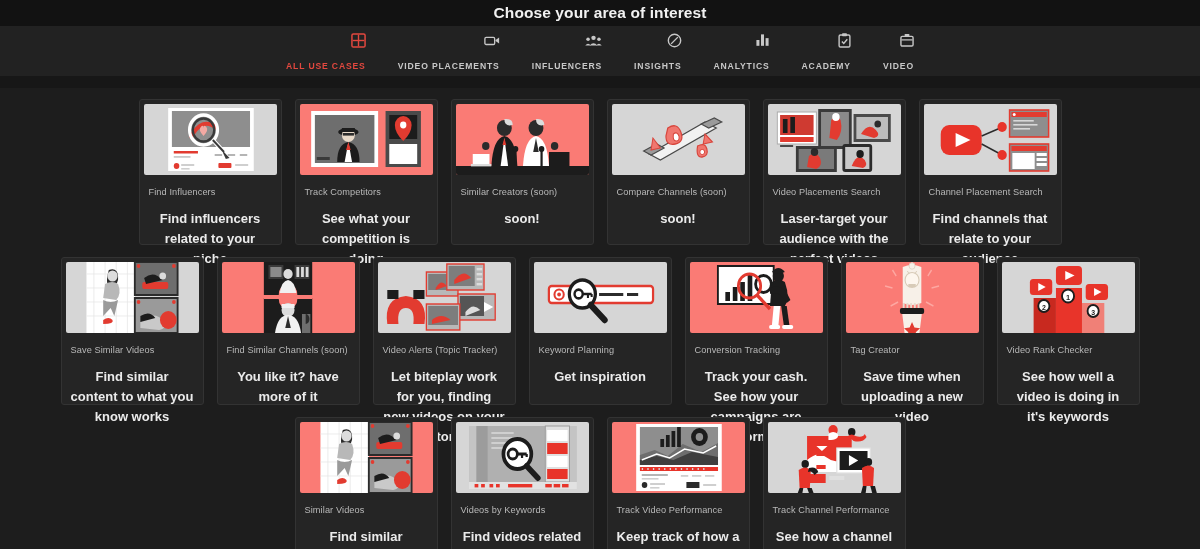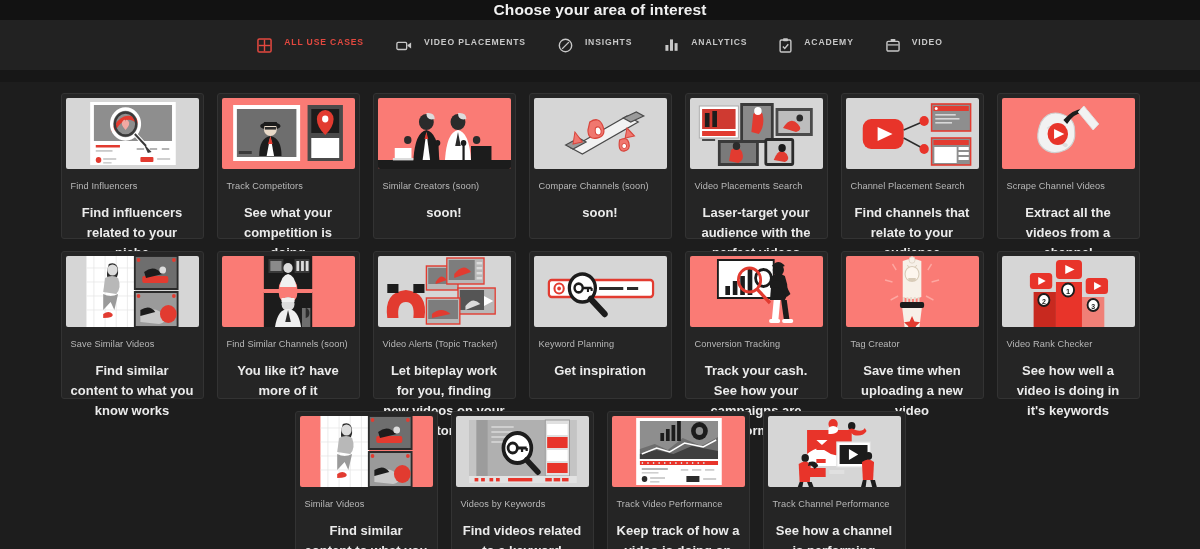--- a/index.html
+++ b/index.html
@@ -5,43 +5,43 @@
   * { box-sizing: border-box; margin: 0; padding: 0; }
   html, body {
     width: 1200px; height: 549px;
     background: #1d1d1d;
     font-family: "Liberation Sans", sans-serif;
     overflow: hidden;
   }
 
   
   .top-title-bar {
-    height: 20px;
+    height: 26px;
     background: #121212;
     display: flex; align-items: center; justify-content: center;
   }
   .top-title {
     color: #f1f1f1;
     font-size: 15.5px;
     font-weight: 700;
     letter-spacing: .1px;
   }
 
   .nav-bar {
     height: 50px;
     background: #222222;
     display: flex;
     align-items: center;
     justify-content: center;
     gap: 0;
   }
   .nav-item {
     display: flex;
-    flex-direction: row;
-    align-items: flex-start;
+    flex-direction: column;
+    align-items: flex-end;
     justify-content: center;
     padding: 0 16px;
     cursor: pointer;
     gap: 12px;
   }
   .nav-icon { height: 17px; display: flex; align-items: center; justify-content: center; }
   .nav-icon svg { display: block; }
   .nav-label {
     font-size: 8.6px;
     letter-spacing: .85px;
@@ -134,20 +134,33 @@
   <div class="nav-item">
     <span class="nav-icon">
       <svg width="16" height="13" viewBox="0 0 18 13">
           <rect x="1" y="3" width="11" height="8" rx="1.4" fill="none" stroke="#c8c8c8" stroke-width="1.5"></rect>
           <path d="M13 6 L17 3.2 L17 10 L13 7.2 Z" fill="#c8c8c8"></path>
         </svg>
     </span>
     <span class="nav-label">VIDEO PLACEMENTS</span>
   </div>
 
+  <div class="nav-item">
+    <span class="nav-icon">
+      <svg width="17" height="13" viewBox="0 0 20 13">
+        <circle cx="10" cy="3.4" r="2.6" fill="#c8c8c8"></circle>
+        <path d="M5.5 12.5 q4.5 -5.5 9 0 z" fill="#c8c8c8"></path>
+        <circle cx="3.6" cy="5" r="2.1" fill="#c8c8c8"></circle>
+          <path d="M0.3 12.5 q3.3 -4.4 6.6 0 z" fill="#c8c8c8"></path>
+        <circle cx="16.4" cy="5" r="2.1" fill="#c8c8c8"></circle>
+          <path d="M13.1 12.5 q3.3 -4.4 6.6 0 z" fill="#c8c8c8"></path>
+      </svg>
+    </span>
+    <span class="nav-label">INFLUENCERS</span>
+  </div>
 
   <div class="nav-item">
     <span class="nav-icon">
       <svg width="15" height="15" viewBox="0 0 16 16">
           <circle cx="8" cy="8" r="6.6" fill="none" stroke="#c8c8c8" stroke-width="1.5"></circle>
           <line x1="4.4" y1="11.6" x2="11.6" y2="4.4" stroke="#c8c8c8" stroke-width="1.5"></line>
         </svg>
     </span>
     <span class="nav-label">INSIGHTS</span>
   </div>
@@ -342,35 +355,20 @@
           <rect x="95" y="49" width="24" height="16" fill="#fff"></rect>
           <rect x="121" y="49" width="11" height="3" fill="#fff"></rect>
             <rect x="121" y="54" width="11" height="3" fill="#fff"></rect>
             <rect x="121" y="59" width="11" height="3" fill="#fff"></rect>
         </svg>
       </div>
       <div class="card-title">Channel Placement Search</div>
       <div class="card-desc">Find channels that relate to your audience</div>
     </div>
 
-    <div class="card r1">
-      <div class="thumb" style="background:#fa7b75">
-        <svg viewBox="0 0 143 71" preserveAspectRatio="none">
-          <path d="M42 24 q8 -12 22 -8 q14 4 14 16 q2 14 -10 20 q-14 6 -24 -2 q-10 -8 -2 -26z" fill="#f2f2f2" stroke="#cfcfcf" stroke-width="1.2"></path>
-          <path d="M48 30 q4 -4 8 0 q-2 5 -8 0z" fill="#ddd"></path>
-          <path d="M64 46 q4 -3 7 1 q-3 5 -7 -1z" fill="#ddd"></path>
-          <circle cx="60" cy="36" r="11" fill="#e8342a"></circle>
-          <path d="M56 31 L67 36 L56 41 Z" fill="#fff"></path>
-          <path d="M66 22 q14 -14 26 -10 q-16 4 -22 14z" fill="#1c1c1c"></path>
-          <path d="M88 8 L104 26 L98 32 L82 14 Z" fill="#f2f2f2" stroke="#e0e0e0" stroke-width="1"></path>
-        </svg>
-      </div>
-      <div class="card-title">Scrape Channel Videos</div>
-      <div class="card-desc">Extract all the videos from a channel</div>
-    </div>
 
   </div>
 
   <div class="row r2">
 
     <div class="card r2">
       <div class="thumb" style="background:#d6d6d6">
         <svg viewBox="0 0 143 71" preserveAspectRatio="none">
           <rect x="22" y="0" width="52" height="71" fill="#fff"></rect>
           <g stroke="#e6e6e6" stroke-width="0.8">

